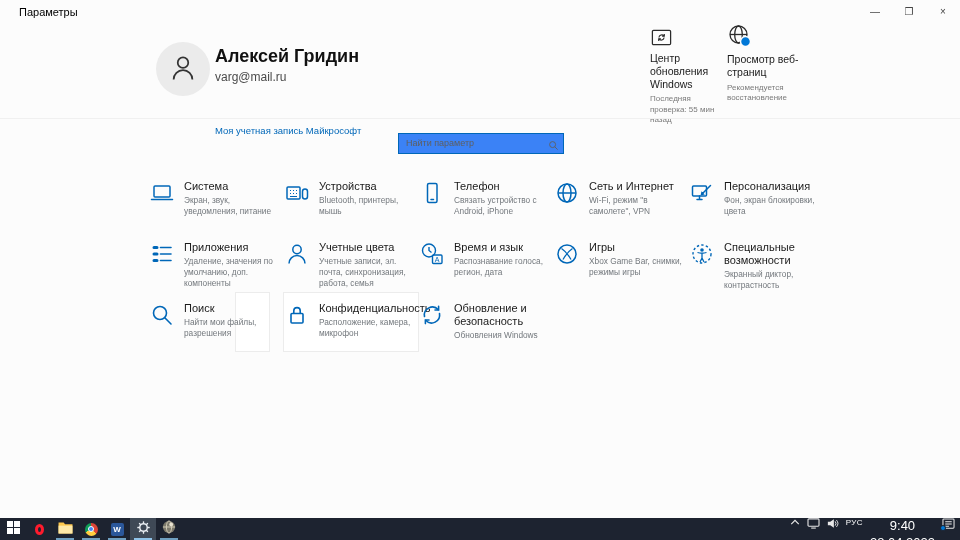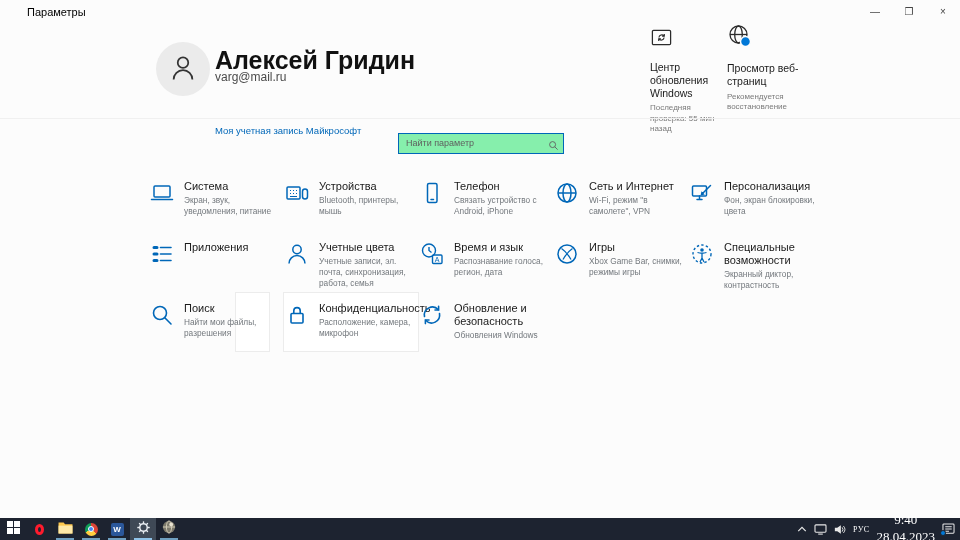--- a/index.html
+++ b/index.html
@@ -3,45 +3,45 @@
 <meta charset="utf-8">
 <style>
   * { margin:0; padding:0; box-sizing:border-box; }
   html,body { width:960px; height:540px; overflow:hidden; }
   body {
     font-family:"Liberation Sans","DejaVu Sans",sans-serif;
     background:#fcfcfc; color:#1a1a1a; position:relative;
   }
 
   
-  .titlebar { position:absolute; top:0; left:16px; right:0; height:30px;padding-left:44px; }
+  .titlebar { position:absolute; top:0; left:8px; right:0; height:30px;padding-left:44px; }
   .win-title { position:absolute; left:11px; top:6px; font-size:11px; color:#000; }
   .win-controls { position:absolute; right:0; top:0; display:flex; }
   .win-btn { width:34px; height:22px; display:flex; align-items:center; justify-content:center;
              font-size:10px; color:#444; cursor:default; }
 
   
   .avatar { position:absolute; left:156px; top:42px; width:54px; height:54px;
             border-radius:50%; background:#ebebeb; display:flex; align-items:center; justify-content:center; }
-  .user-name { position:absolute; left:215px; top:46px; font-size:25px; font-weight:600; color:#111; }
+  .user-name { position:absolute; left:215px; top:46px; font-size:18px; font-weight:600; color:#111; }
   .user-email { position:absolute; left:215px; top:70px; font-size:12px; color:#4a4a4a; }
   .account-link { position:absolute; left:215px; top:81px; font-size:9.5px; color:#0067b8; cursor:pointer;margin-top:44px; }
 
   .status-tile { position:absolute; width:76px; }
-  .status-tile .st-title { display:block; margin-top:9px; font-size:10.5px; color:#1a1a1a; line-height:1.22; }
+  .status-tile .st-title { display:block; font-size:10.5px; color:#1a1a1a; line-height:1.22; }
   .status-tile .st-sub { display:block; margin-top:4px; font-size:8px; color:#7a7a7a; line-height:1.3; }
   #tile-update { left:650px; top:28px; }
   #tile-web { left:727px; top:24px; }
 
   .hero-divider { position:absolute; left:0; top:118px; width:100%; height:1px; background:#f0f0f0; }
 
   
   .search-wrap { position:absolute; left:398px; top:132px; width:166px; height:21px; }
   .search-wrap input {
-    width:100%; height:100%; border:1.5px solid #0067b8; background:#86efac;
+    width:100%; height:100%; border:1.5px solid #0067b8; background:#3b82f6;
     font-family:inherit; font-size:9px; color:#333; padding:0 18px 0 7px; outline:none;
   }
   .search-wrap input::placeholder { color:#5f5f5f; }
   .search-glyph { position:absolute; right:5px; top:5px; width:11px; height:11px; pointer-events:none; }
 
   
   .grid { position:absolute; left:150px; top:180px; width:675px;
           display:grid; grid-template-columns:repeat(5,135px); grid-auto-rows:61px; }
   .tile { display:flex; align-items:flex-start; cursor:pointer; padding-right:8px; }
   .t-icon { width:24px; flex:0 0 24px; margin-right:10px; margin-top:1px; }
@@ -64,21 +64,21 @@
   .tb-cell.active::after { background:#8fc2e8; }
 
   .opera-ring { width:9px; height:11px; border:3px solid #ff1b2d; border-radius:50%; }
   .chrome-disc { width:13px; height:13px; border-radius:50%;
       background:conic-gradient(#db4437 0deg 130deg, #ffcd40 130deg 245deg, #0f9d58 245deg 360deg);
       display:flex; align-items:center; justify-content:center; }
   .chrome-core { width:6px; height:6px; border-radius:50%; background:#4285f4; border:1.5px solid #fff; }
   .word-box { width:13px; height:13px; background:#2b579a; border-radius:2px; color:#fff;
       font-size:8px; font-weight:bold; display:flex; align-items:center; justify-content:center; }
 
-  .tray { margin-left:auto; display:flex; align-items:center; gap:7px; padding-right:5px; color:#fff;font-family:Liberation Serif, serif; }
+  .tray { margin-left:auto; display:flex; align-items:flex-start; gap:7px; padding-right:5px; color:#fff; }
   .tray-item { display:flex; align-items:center; justify-content:center; cursor:pointer; }
   .lang { font-size:8px; letter-spacing:.4px; }
   .clock { text-align:center; font-size:13px; line-height:1.3; cursor:pointer; }
   .ac-wrap { position:relative; }
   .ac-badge { position:absolute; left:-2px; bottom:-1px; width:6px; height:6px;
       border-radius:50%; background:#0078d7; border:1px solid #1d2330; }
 </style>
 </head>
 <body>
 
@@ -211,20 +211,21 @@
   </div>
 
   <div class="tile">
     <span class="t-icon">
       <svg width="24" height="24" viewBox="0 0 24 24" fill="none" stroke="#0067b8" stroke-width="1.6" stroke-linecap="round">
         <path d="M4 5.5h3M4 12h3M4 18.5h3" stroke-width="3"></path>
         <path d="M10.5 5.5H21M10.5 12H21M10.5 18.5H21"></path>
       </svg></span>
     <span class="t-text">
         <span class="t-title">Приложения</span>
+    <span class="t-sub">Удаление, значения по умолчанию, доп. компоненты</span>
       </span>
   </div>
 
   <div class="tile">
     <span class="t-icon">
       <svg width="24" height="24" viewBox="0 0 24 24" fill="none" stroke="#0067b8" stroke-width="1.5">
         <circle cx="12" cy="7.5" r="4.2"></circle>
           <path d="M4 21.5c0-4.4 3.6-8 8-8s8 3.6 8 8"></path>
       </svg></span>
     <span class="t-text">

